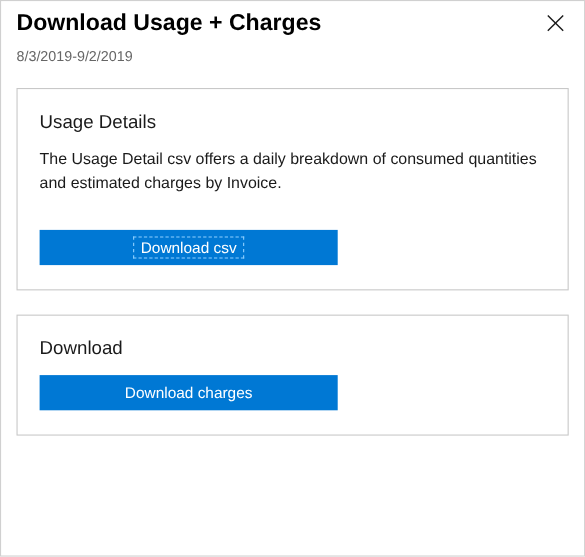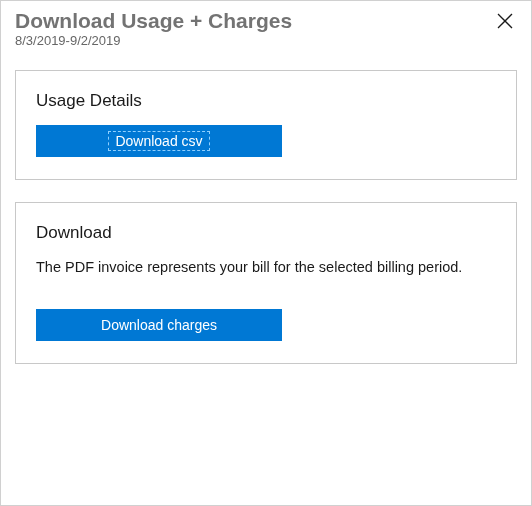--- a/index.html
+++ b/index.html
@@ -17,26 +17,26 @@
       position: relative;
     }
     .header {
       display: flex;
       justify-content: space-between;
       align-items: flex-start;
     }
     .title {
       font-size: 21px;
       font-weight: 600;
-      color: #737373;
+      color: #000000;
     }
     .subtitle {
       font-size: 13px;
       color: #666;
-      margin-top: 0px;
+      margin-top: 10px;
     }
     .close-icon {
       font-size: 22px;
       cursor: pointer;
       padding: 2px 4px;
       line-height: 1;
       color: #1a1a1a;
     }
     .card {
       border: 1px solid #c8c8c8;
@@ -52,21 +52,21 @@
     .card-desc {
       font-size: 14.5px;
       color: #1a1a1a;
       line-height: 1.5;
       margin-bottom: 30px;
     }
     .btn {
       background: #0078d4;
       color: #fff;
       border: none;
-      width: 246px;
+      width: 271px;
       height: 32px;
       font-size: 14px;
       cursor: pointer;
       display: block;
       font-family: inherit;
     }
     .btn.focused {
       position: relative;
     }
     .btn.focused span {
@@ -85,20 +85,20 @@
   <div class="close-icon">
     <svg width="16" height="16" viewBox="0 0 16 16">
         <line x1="1" y1="1" x2="15" y2="15" stroke="#1a1a1a" stroke-width="1.3"></line>
         <line x1="15" y1="1" x2="1" y2="15" stroke="#1a1a1a" stroke-width="1.3"></line>
       </svg>
   </div>
 </div>
 
 <div class="card">
   <div class="card-title">Usage Details</div>
+  <div class="card-desc">The Usage Detail csv offers a daily breakdown of consumed quantities and estimated charges by Invoice.</div>
   <button class="btn focused"><span>Download csv</span></button>
 </div>
 
 <div class="card">
   <div class="card-title">Download</div>
-  <div class="card-desc">The PDF invoice represents your bill for the selected billing period.</div>
   <button class="btn"><span>Download charges</span></button>
 </div>
 
 </body></html>

